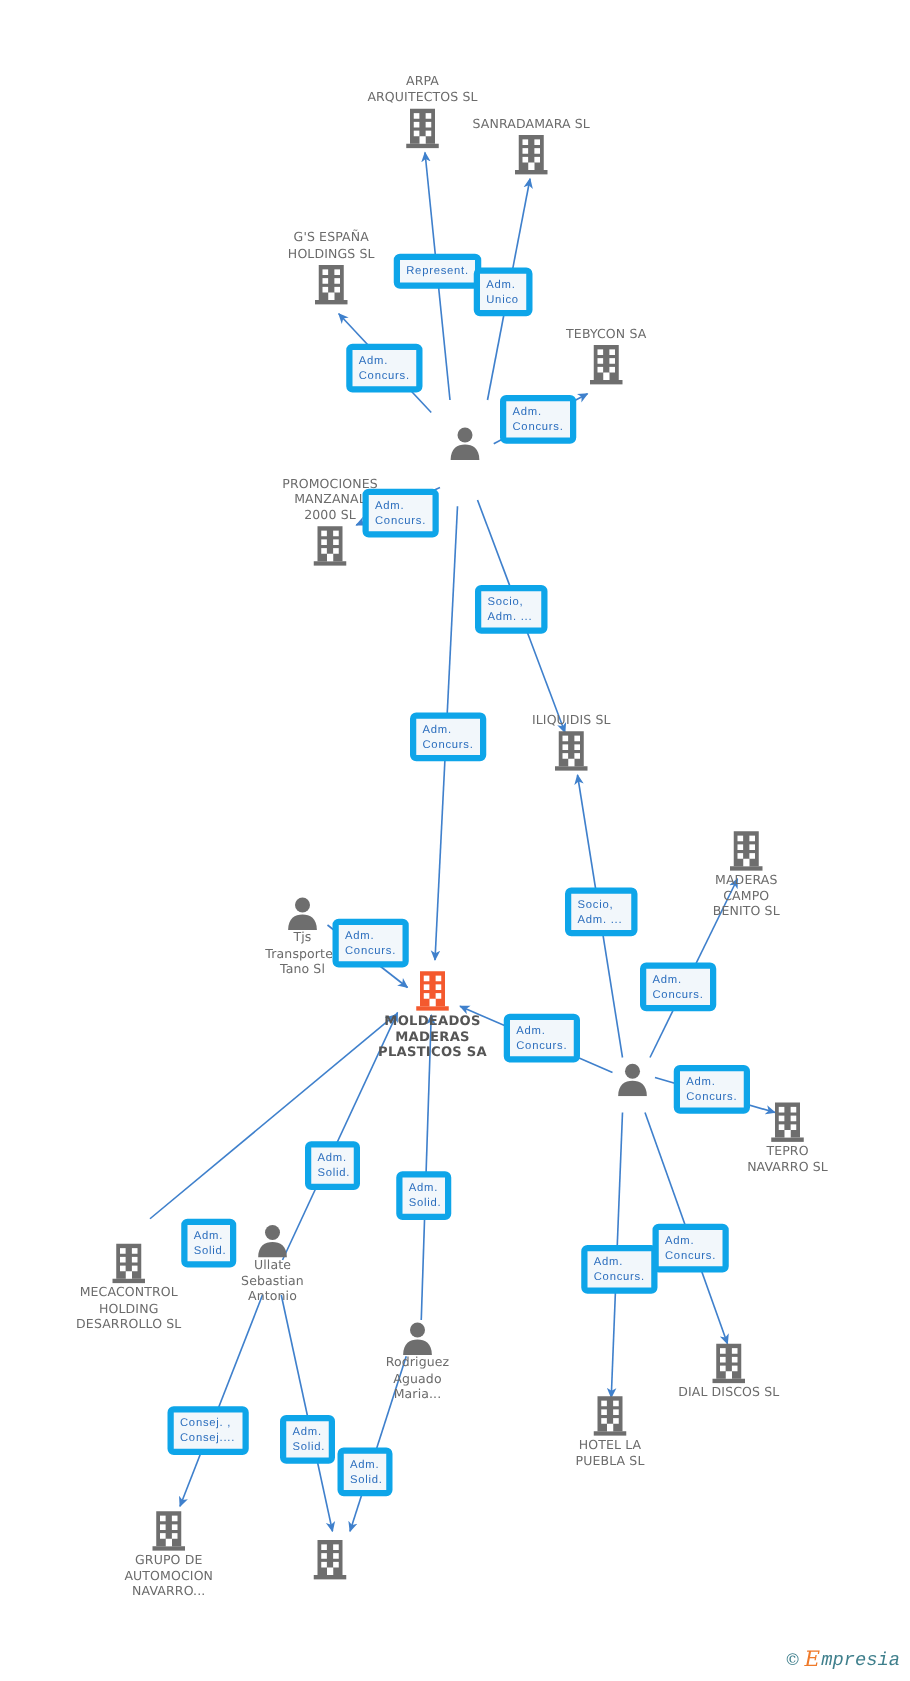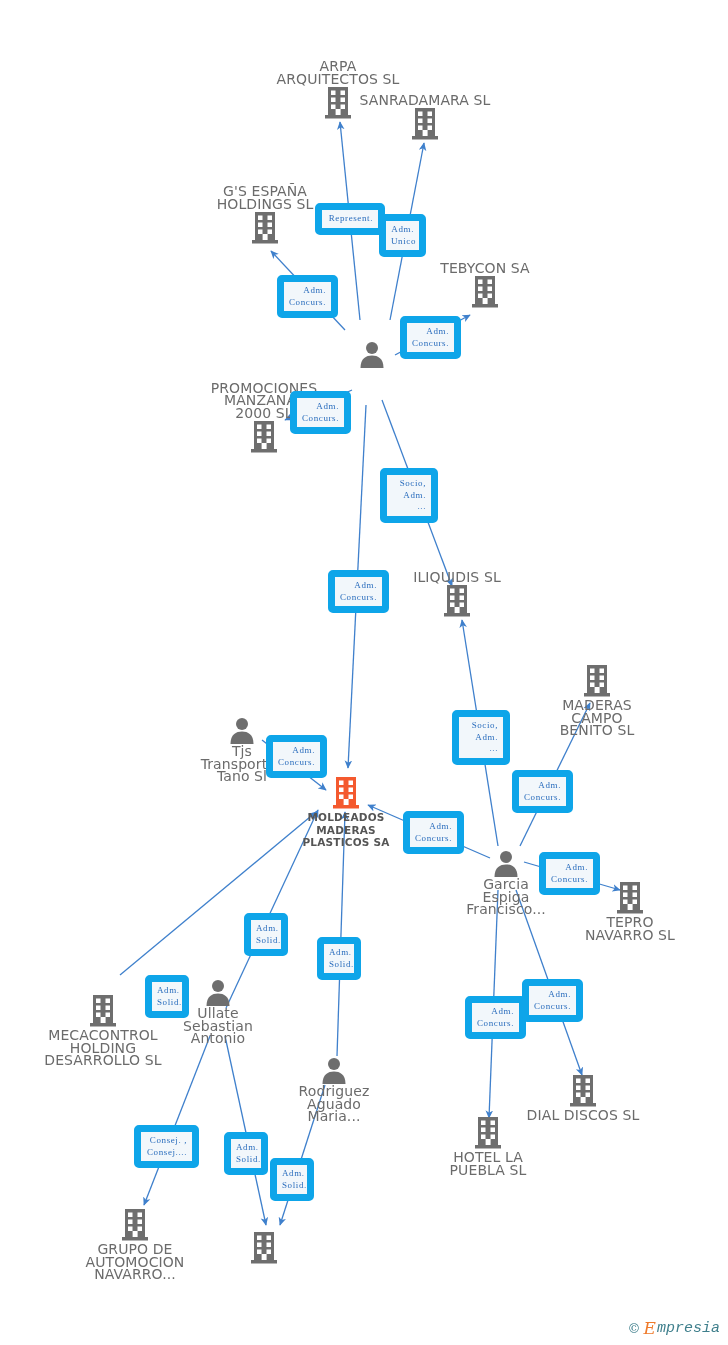--- a/index.html
+++ b/index.html
@@ -32,21 +32,21 @@
     line-height: 0;
   }
   .node .glyph {
     display: block;
     line-height: 0;
   }
   .node .nlabel {
     display: block;
     margin-top: 1px;
     font-family: "DejaVu Sans", sans-serif;
-    font-size: 14px;
+    font-size: 10px;
     line-height: 12.5px;
     color: #6b6b6b;
     letter-spacing: 0.1px;
     white-space: pre-line;
   }
   .node.central .nlabel {
     color: #555555;
     font-weight: bold;
     font-size: 10.5px;
     letter-spacing: 0.2px;
@@ -56,28 +56,28 @@
     margin-bottom: 1px;
   }
   
   .node.labelabove {
     display: flex;
     flex-direction: column-reverse;
   }
   .edge-label {
     position: absolute;
     background: #f2f7fb;
-    border: 7px solid #0ea5e9;
+    border: 5px solid #0ea5e9;
     border-radius: 5px;
     color: #2a6dbd;
-    font-family: Liberation Serif, serif;
+    font-family: Liberation Sans, sans-serif;
     font-size: 9px;
     line-height: 11.5px;
     letter-spacing: 0.6px;
-    text-align: right;
+    text-align: left;
     padding: 3px 5px 3px 5px;
     white-space: pre-line;
     box-sizing: border-box;
   }
   .watermark {
     position: absolute;
     right: 8px;
     bottom: 8px;
     display: flex;
     align-items: center;
@@ -273,23 +273,20 @@
           </svg></span>
         <span class="nlabel">MOLDEADOS
 MADERAS
 PLASTICOS SA</span>
       </div>
       <div class="node" style="left: 506px; top: 849px;">
         <span class="glyph"><svg width="28" height="28" viewBox="0 0 28 28">
             <circle cx="14" cy="8" r="6" fill="#6e6e6e"></circle>
             <path d="M 2.5 28 C 2.5 18.5 8 15.5 14 15.5 C 20 15.5 25.5 18.5 25.5 28 Z" fill="#6e6e6e"></path>
           </svg></span>
-        <span class="nlabel">Garcia
-Espiga
-Francisco...</span>
       </div>
       <div class="node" style="left: 630px; top: 881px;">
         <span class="glyph"><svg width="30" height="34" viewBox="0 0 30 34">
             <rect x="5" y="1" width="20" height="28" fill="#6e6e6e"></rect>
             <rect x="2" y="29" width="26" height="3.5" fill="#6e6e6e"></rect>
             <rect x="8" y="4.5" width="4.5" height="4.5" fill="#fff"></rect>
             <rect x="17.5" y="4.5" width="4.5" height="4.5" fill="#fff"></rect>
             <rect x="8" y="11.5" width="4.5" height="4.5" fill="#fff"></rect>
             <rect x="17.5" y="11.5" width="4.5" height="4.5" fill="#fff"></rect>
             <rect x="8" y="18.5" width="4.5" height="4.5" fill="#fff"></rect>

